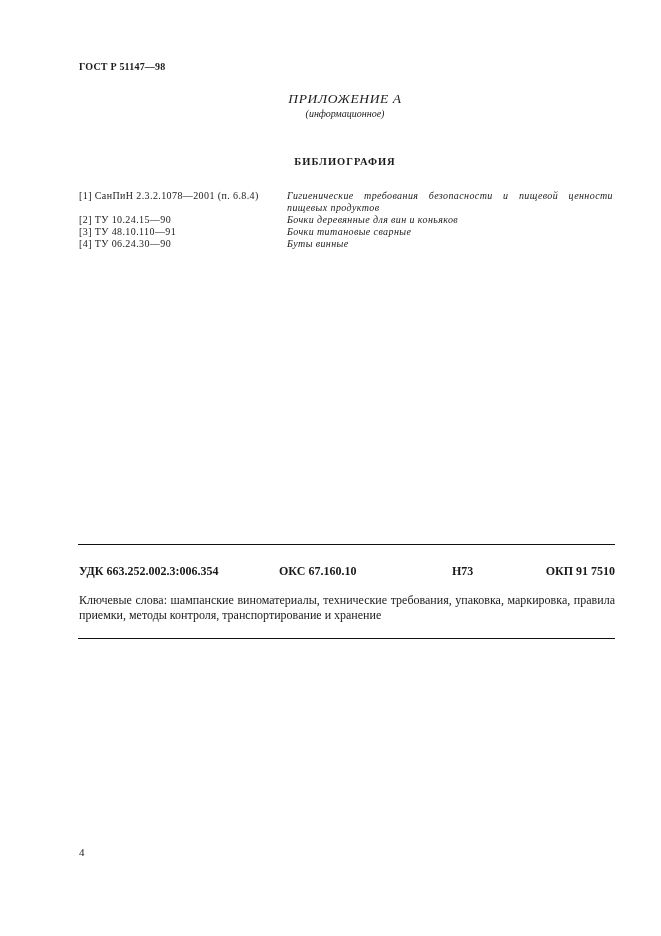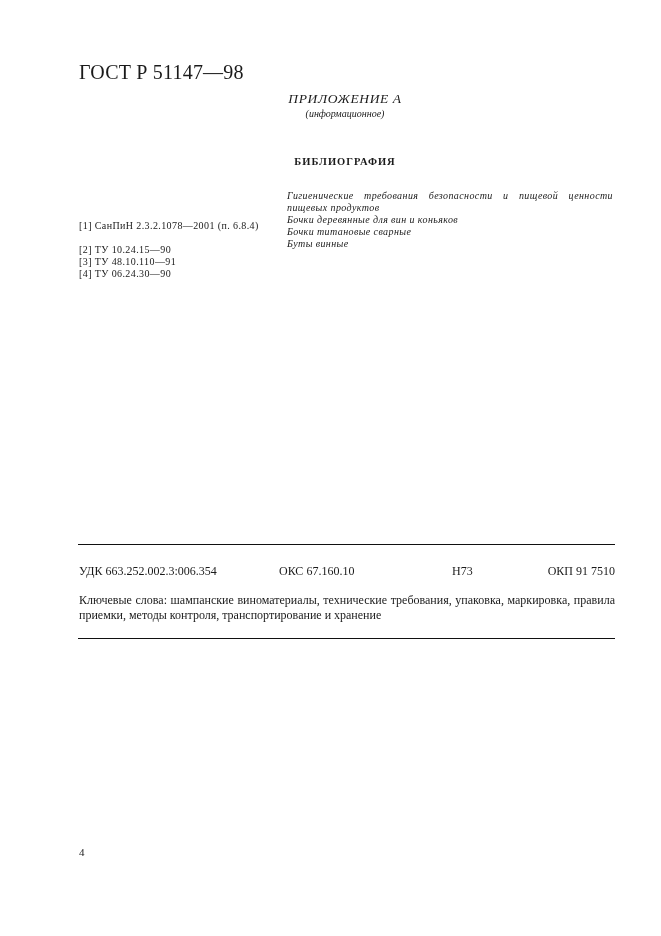--- a/index.html
+++ b/index.html
@@ -2,46 +2,46 @@
 <html><head>
   <meta charset="utf-8">
   <style>
     html, body { margin: 0; padding: 0; background: #ffffff; }
     body {
       width: 661px; height: 936px; position: relative; overflow: hidden;
       font-family: "Liberation Serif", "DejaVu Serif", serif; color: #1a1a1a;
     }
     .abs { position: absolute; }
     .header-code {
-      left: 79px; top: 61px; font-size: 20px; font-weight: normal; letter-spacing: 0.2px;
+      left: 79px; top: 61px; font-size: 10px; font-weight: bold; letter-spacing: 0.2px;
     }
     .appendix-title {
       left: 0; width: 690px; text-align: center; top: 91px;
       font-size: 13.5px; font-style: italic; letter-spacing: 0.6px;
     }
     .appendix-sub {
       left: 0; width: 690px; text-align: center; top: 108px;
       font-size: 10px; font-style: italic;
     }
     .biblio-heading {
       left: 0; width: 690px; text-align: center; top: 156px;
       font-size: 10.5px; font-weight: bold; letter-spacing: 1px;
     }
     .bib-row { position: absolute; left: 79px; width: 534px; font-size: 10px; line-height: 12px; letter-spacing: 0.4px; }
-    .bib-left { position: absolute; left: 0; top: 0; white-space: nowrap; margin-top: 30px; }
+    .bib-left { position: absolute; left: 0; top: 0; white-space: nowrap; }
     .bib-right { position: absolute; left: 208px; top: 0; width: 326px; text-align: justify; text-align-last: left; font-style: italic; }
     .bib-row.r1 { top: 190px; }
     .bib-row.r2 { top: 214px; }
     .bib-row.r3 { top: 226px; }
     .bib-row.r4 { top: 238px; }
     .rule { left: 78px; width: 537px; height: 0; border-top: 1.3px solid #111; }
     .rule.top { top: 544px; }
     .rule.bottom { top: 638px; }
     .class-row { top: 564px; left: 79px; width: 536px; height: 16px; font-size: 12px; }
-    .class-row span { position: absolute; top: 0; white-space: nowrap; }
+    .class-row span { position: absolute; top: 0; white-space: nowrap; font-weight: bold; }
     .udk { left: 0; }
     .oks { left: 200px; }
     .nn { left: 373px; text-align: center; }
     .okp { right: 0; }
     .keywords {
       left: 79px; top: 593px; width: 536px; font-size: 12px; line-height: 15px;
       text-align: justify; text-align-last: left; font-family: Liberation Serif, serif;
     }
     .page-num { left: 79px; top: 846px; font-size: 11px; }
   </style>

